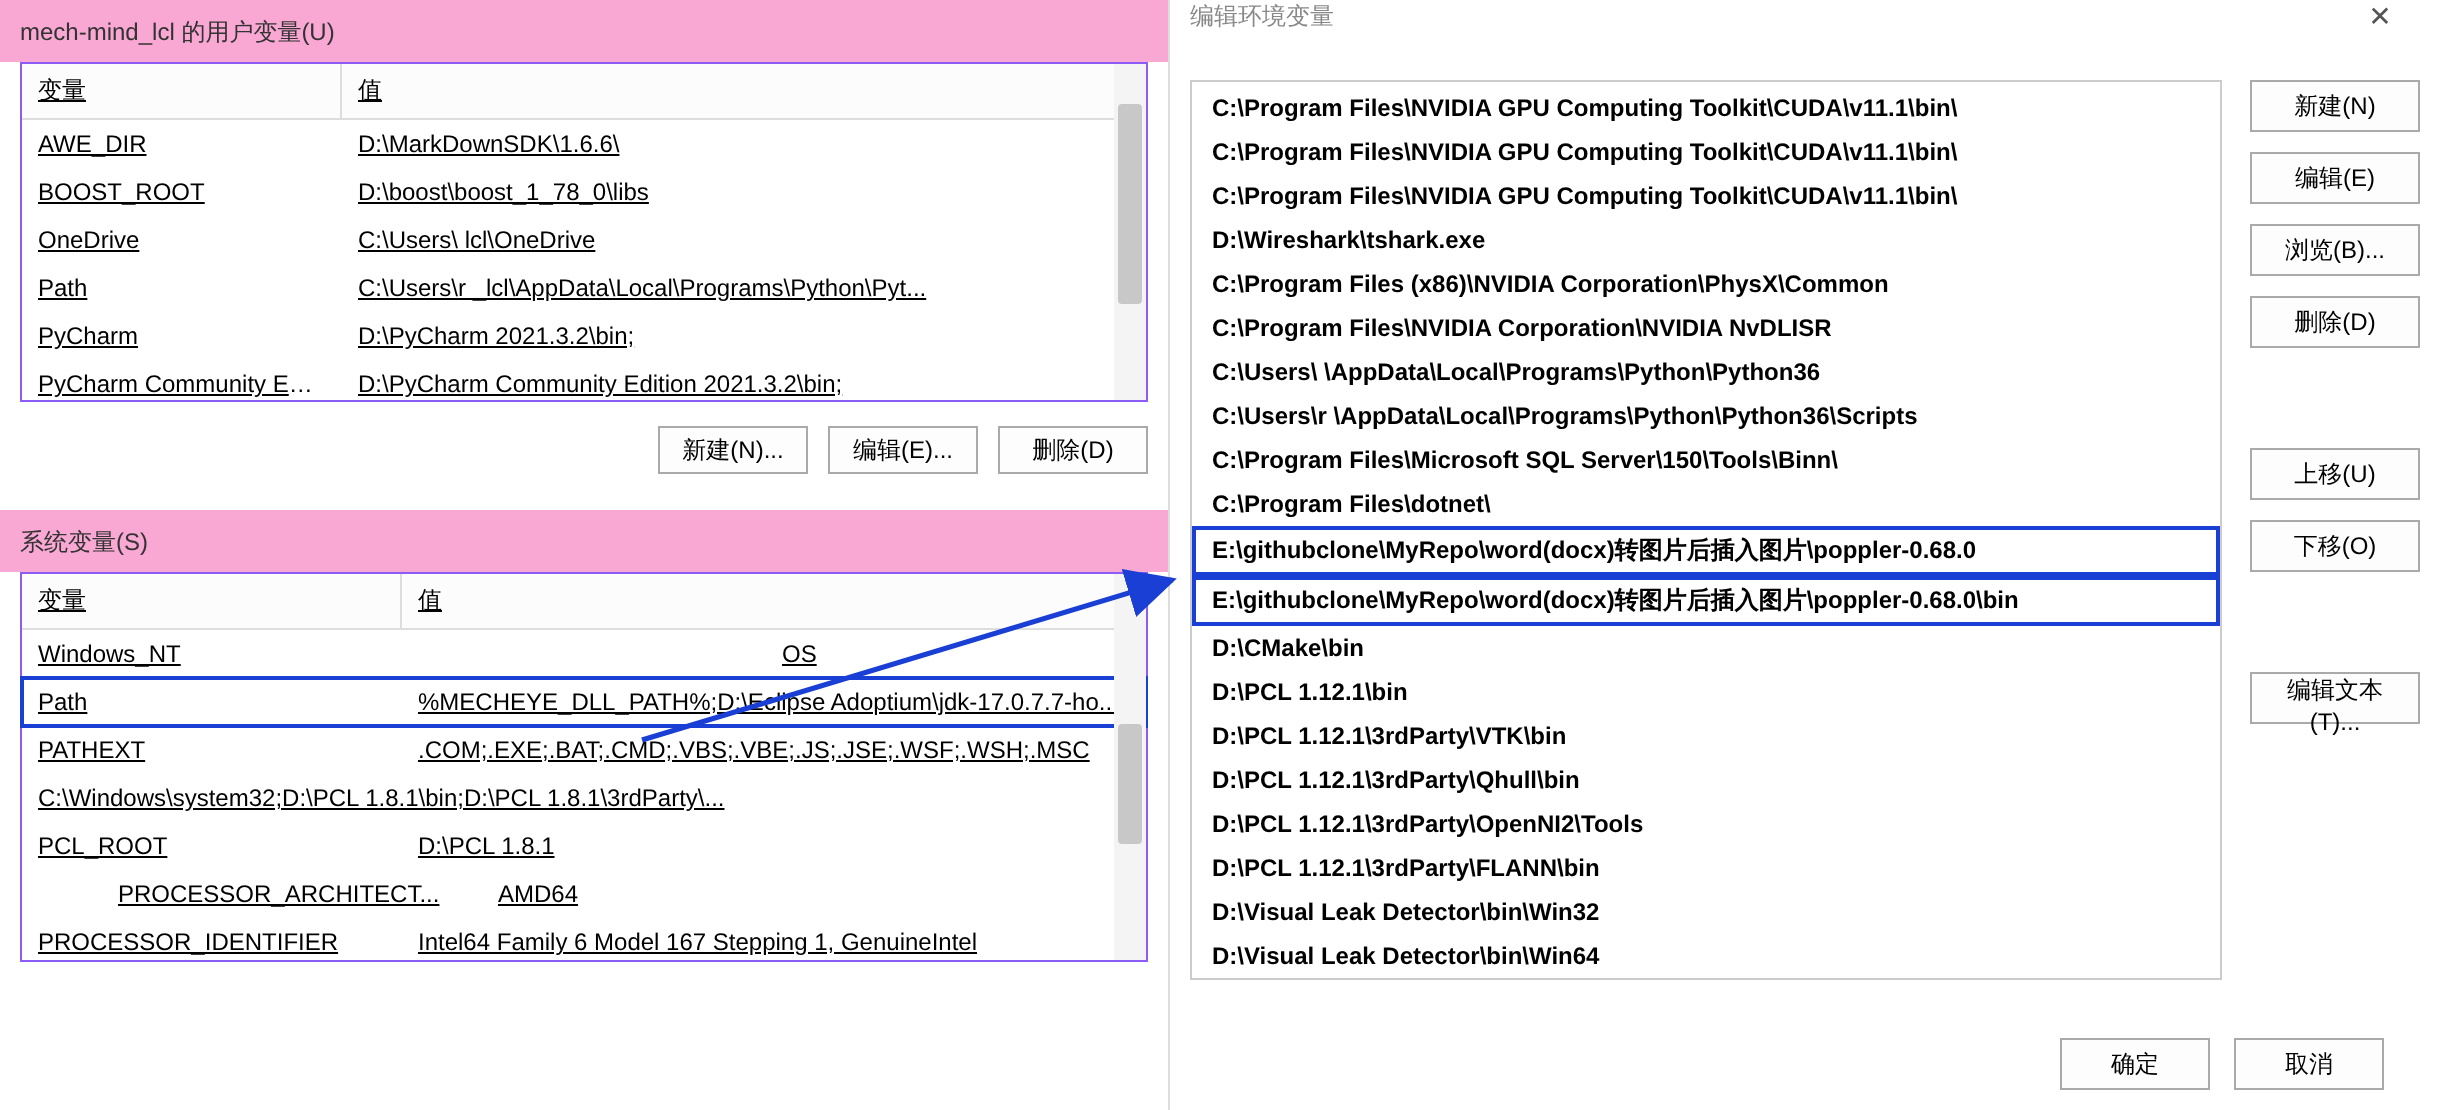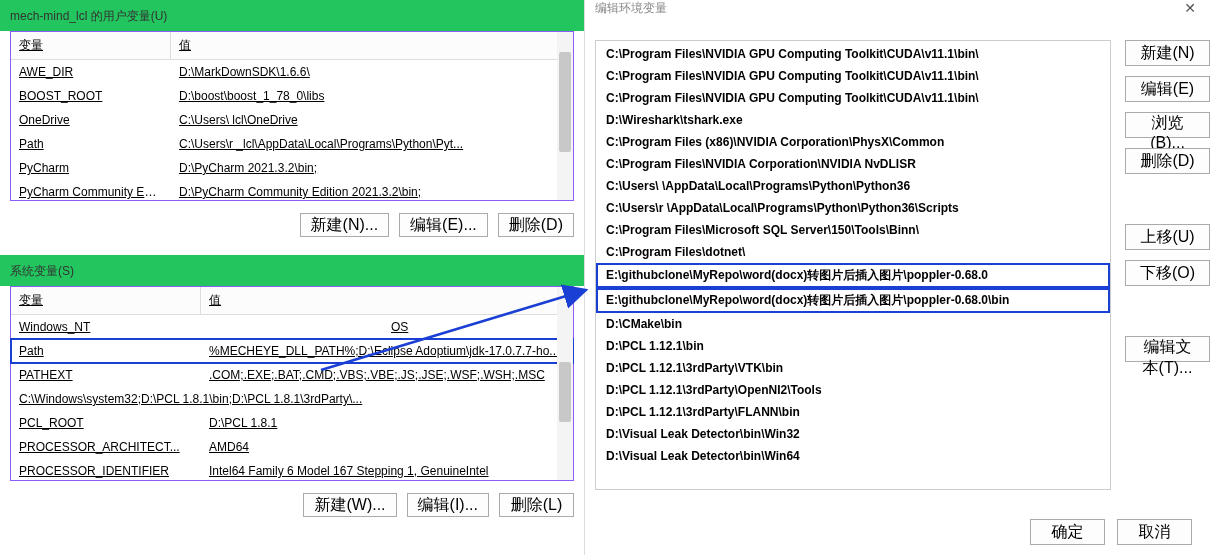--- a/index.html
+++ b/index.html
@@ -1,35 +1,35 @@
 <!DOCTYPE html>
 <html><head>
   <meta charset="utf-8">
   <style>
     * { box-sizing: border-box; margin: 0; padding: 0; }
     body { font-family: "Microsoft YaHei", "Segoe UI", sans-serif; font-size: 12px; color: #000; background: #fff; width: 1220px; height: 555px; overflow: hidden; position: relative; }
     
     .left-panel { position: absolute; left: 0; top: 0; width: 585px; height: 555px; background: #fff; border-right: 1px solid #ddd; }
     
-    .section-label { padding: 8px 10px 6px 10px; color: #333; background: #22c55e; }
+    .section-label { padding: 8px 10px 6px 10px; color: #333; background: #f9a8d4; }
     
     .table-wrap { margin: 0 10px; border: 1px solid #8b5cf6; position: relative; text-decoration: underline; }
     .table-head { display: flex; background: #fcfcfc; border-bottom: 1px solid #ddd; }
     .th { padding: 5px 8px; border-right: 1px solid #ddd; }
     .th.var { width: 160px; }
     .th.val { flex: 1; }
     .tbody { max-height: 140px; overflow-y: auto; }
     .tr { display: flex; padding: 2px 0; }
     .td { padding: 3px 8px; overflow: hidden; white-space: nowrap; text-overflow: ellipsis; }
     .td.var { width: 160px; }
     .td.val { flex: 1; }
     .tr.highlight { outline: 2px solid #1a3fd4; outline-offset: -1px; }
     
     .btn-row { display: flex; justify-content: flex-end; gap: 10px; padding: 12px 10px 10px 10px; align-items: flex-end; }
-    .btn { min-width: 75px; height: 24px; border: 1px solid #aaa; background: #fdfdfd; font-size: 16px; font-family: inherit; cursor: pointer; padding: 0 10px; }
+    .btn { min-width: 75px; height: 24px; border: 1px solid #aaa; background: #fdfdfd; font-size: 12px; font-family: inherit; cursor: pointer; padding: 0 10px; }
     
     .sys-section { margin-top: 8px; }
     .sys-table .tbody { max-height: 165px; overflow: visible; }
     
     .right-dialog { position: absolute; left: 585px; top: 0; width: 635px; height: 555px; background: #fff; }
     .dialog-title { display: flex; align-items: flex-start; justify-content: space-between; height: 30px; padding: 0 10px; color: #888; }
     .close-x { width: 40px; text-align: center; font-size: 14px; color: #555; cursor: pointer; }
     
     .dialog-body { display: flex; padding: 10px; gap: 14px; height: 470px; }
     .path-list { flex: 1; border: 1px solid #ccc; overflow-y: auto; padding: 2px 0; }
@@ -118,36 +118,31 @@
             <div class="td val">.COM;.EXE;.BAT;.CMD;.VBS;.VBE;.JS;.JSE;.WSF;.WSH;.MSC</div>
           </div>
           <div class="tr">
             <div class="td val">C:\Windows\system32;D:\PCL 1.8.1\bin;D:\PCL 1.8.1\3rdParty\...</div>
           </div>
           <div class="tr">
             <div class="td var" style="width: 190px;">PCL_ROOT</div>
             <div class="td val">D:\PCL 1.8.1</div>
           </div>
           <div class="tr">
-            <div class="td var" style="width: 190px;">PROCESSOR_ARCHITECT...</div>
+            <div class="td var" style="width: 190px; margin-left: 40px;">PROCESSOR_ARCHITECT...</div>
             <div class="td val">AMD64</div>
           </div>
           <div class="tr">
             <div class="td var" style="width: 190px;">PROCESSOR_IDENTIFIER</div>
             <div class="td val">Intel64 Family 6 Model 167 Stepping 1, GenuineIntel</div>
           </div>
         </div>
       <div class="scrollbar-fake">
           <div class="scrollbar-thumb" style="top:75px;height:60px;"></div>
         </div>
-    </div>
-    <div class="btn-row">
-      <button class="btn">新建(W)...</button>
-      <button class="btn">编辑(I)...</button>
-      <button class="btn">删除(L)</button>
     </div>
   </div>
 </div>
 
 <div class="right-dialog">
   <div class="dialog-title">
     <span>编辑环境变量</span>
     <span class="close-x">✕</span>
   </div>
   <div class="dialog-body">
@@ -160,20 +155,21 @@
         <div class="path-item">C:\Program Files\NVIDIA Corporation\NVIDIA NvDLISR</div>
         <div class="path-item">C:\Users\                    \AppData\Local\Programs\Python\Python36</div>
         <div class="path-item">C:\Users\r                   \AppData\Local\Programs\Python\Python36\Scripts</div>
         <div class="path-item">C:\Program Files\Microsoft SQL Server\150\Tools\Binn\</div>
         <div class="path-item">C:\Program Files\dotnet\</div>
         <div class="path-item hl">E:\githubclone\MyRepo\word(docx)转图片后插入图片\poppler-0.68.0</div>
         <div class="path-item hl">E:\githubclone\MyRepo\word(docx)转图片后插入图片\poppler-0.68.0\bin</div>
         <div class="path-item">D:\CMake\bin</div>
         <div class="path-item">D:\PCL 1.12.1\bin</div>
         <div class="path-item">D:\PCL 1.12.1\3rdParty\VTK\bin</div>
+        <div class="path-item">D:\PCL 1.12.1\3rdParty\Qhull\bin</div>
         <div class="path-item">D:\PCL 1.12.1\3rdParty\OpenNI2\Tools</div>
         <div class="path-item">D:\PCL 1.12.1\3rdParty\FLANN\bin</div>
         <div class="path-item">D:\Visual Leak Detector\bin\Win32</div>
         <div class="path-item">D:\Visual Leak Detector\bin\Win64</div>
       </div>
     <div class="right-btns">
       <button class="btn">新建(N)</button>
       <button class="btn">编辑(E)</button>
       <button class="btn">浏览(B)...</button>
       <button class="btn">删除(D)</button>

